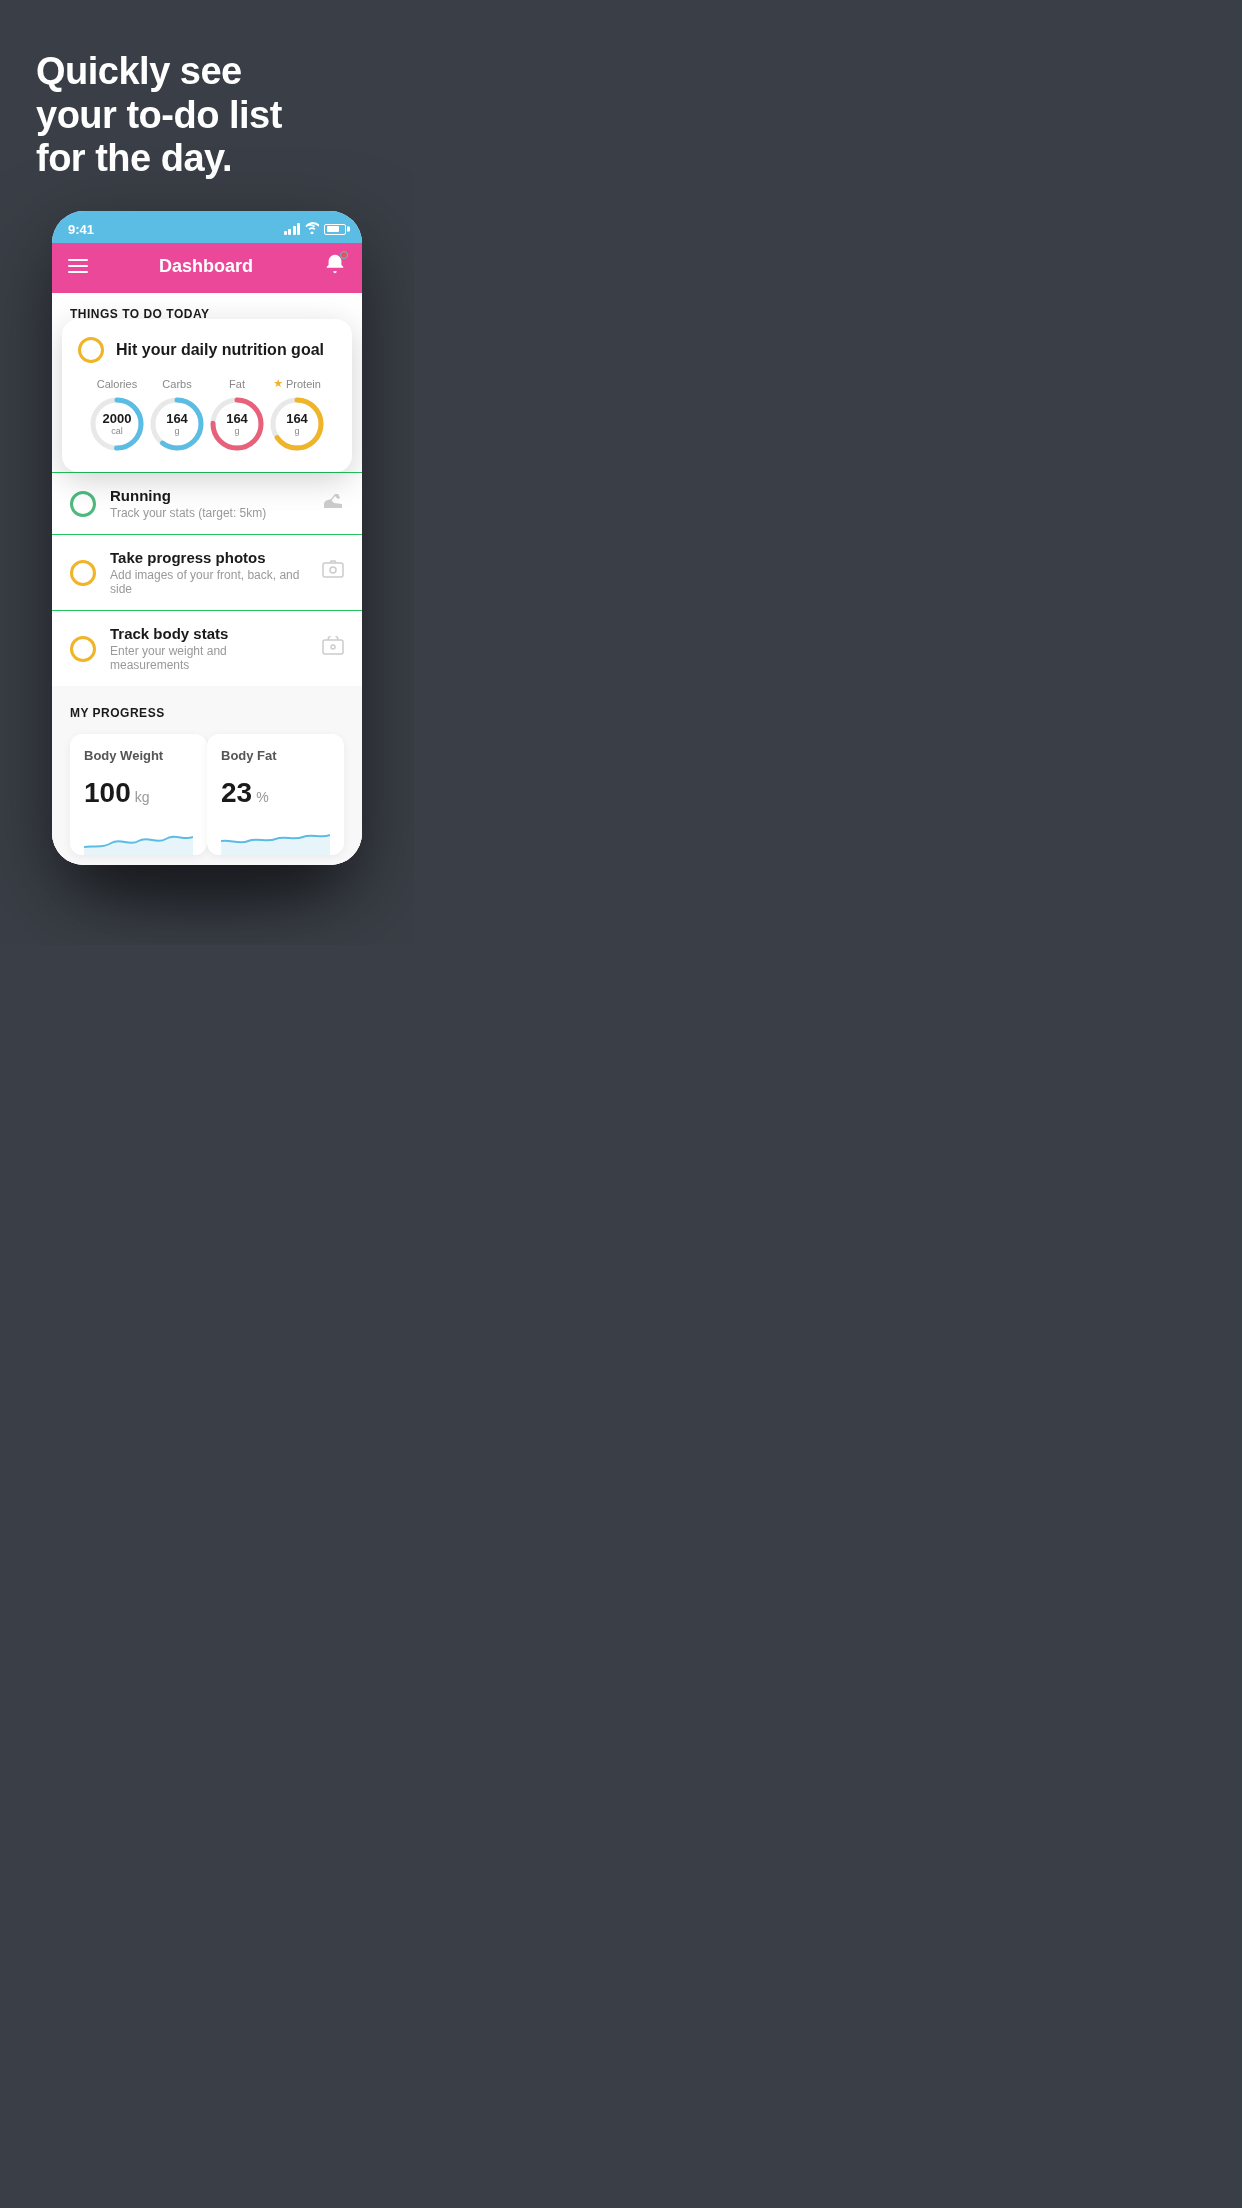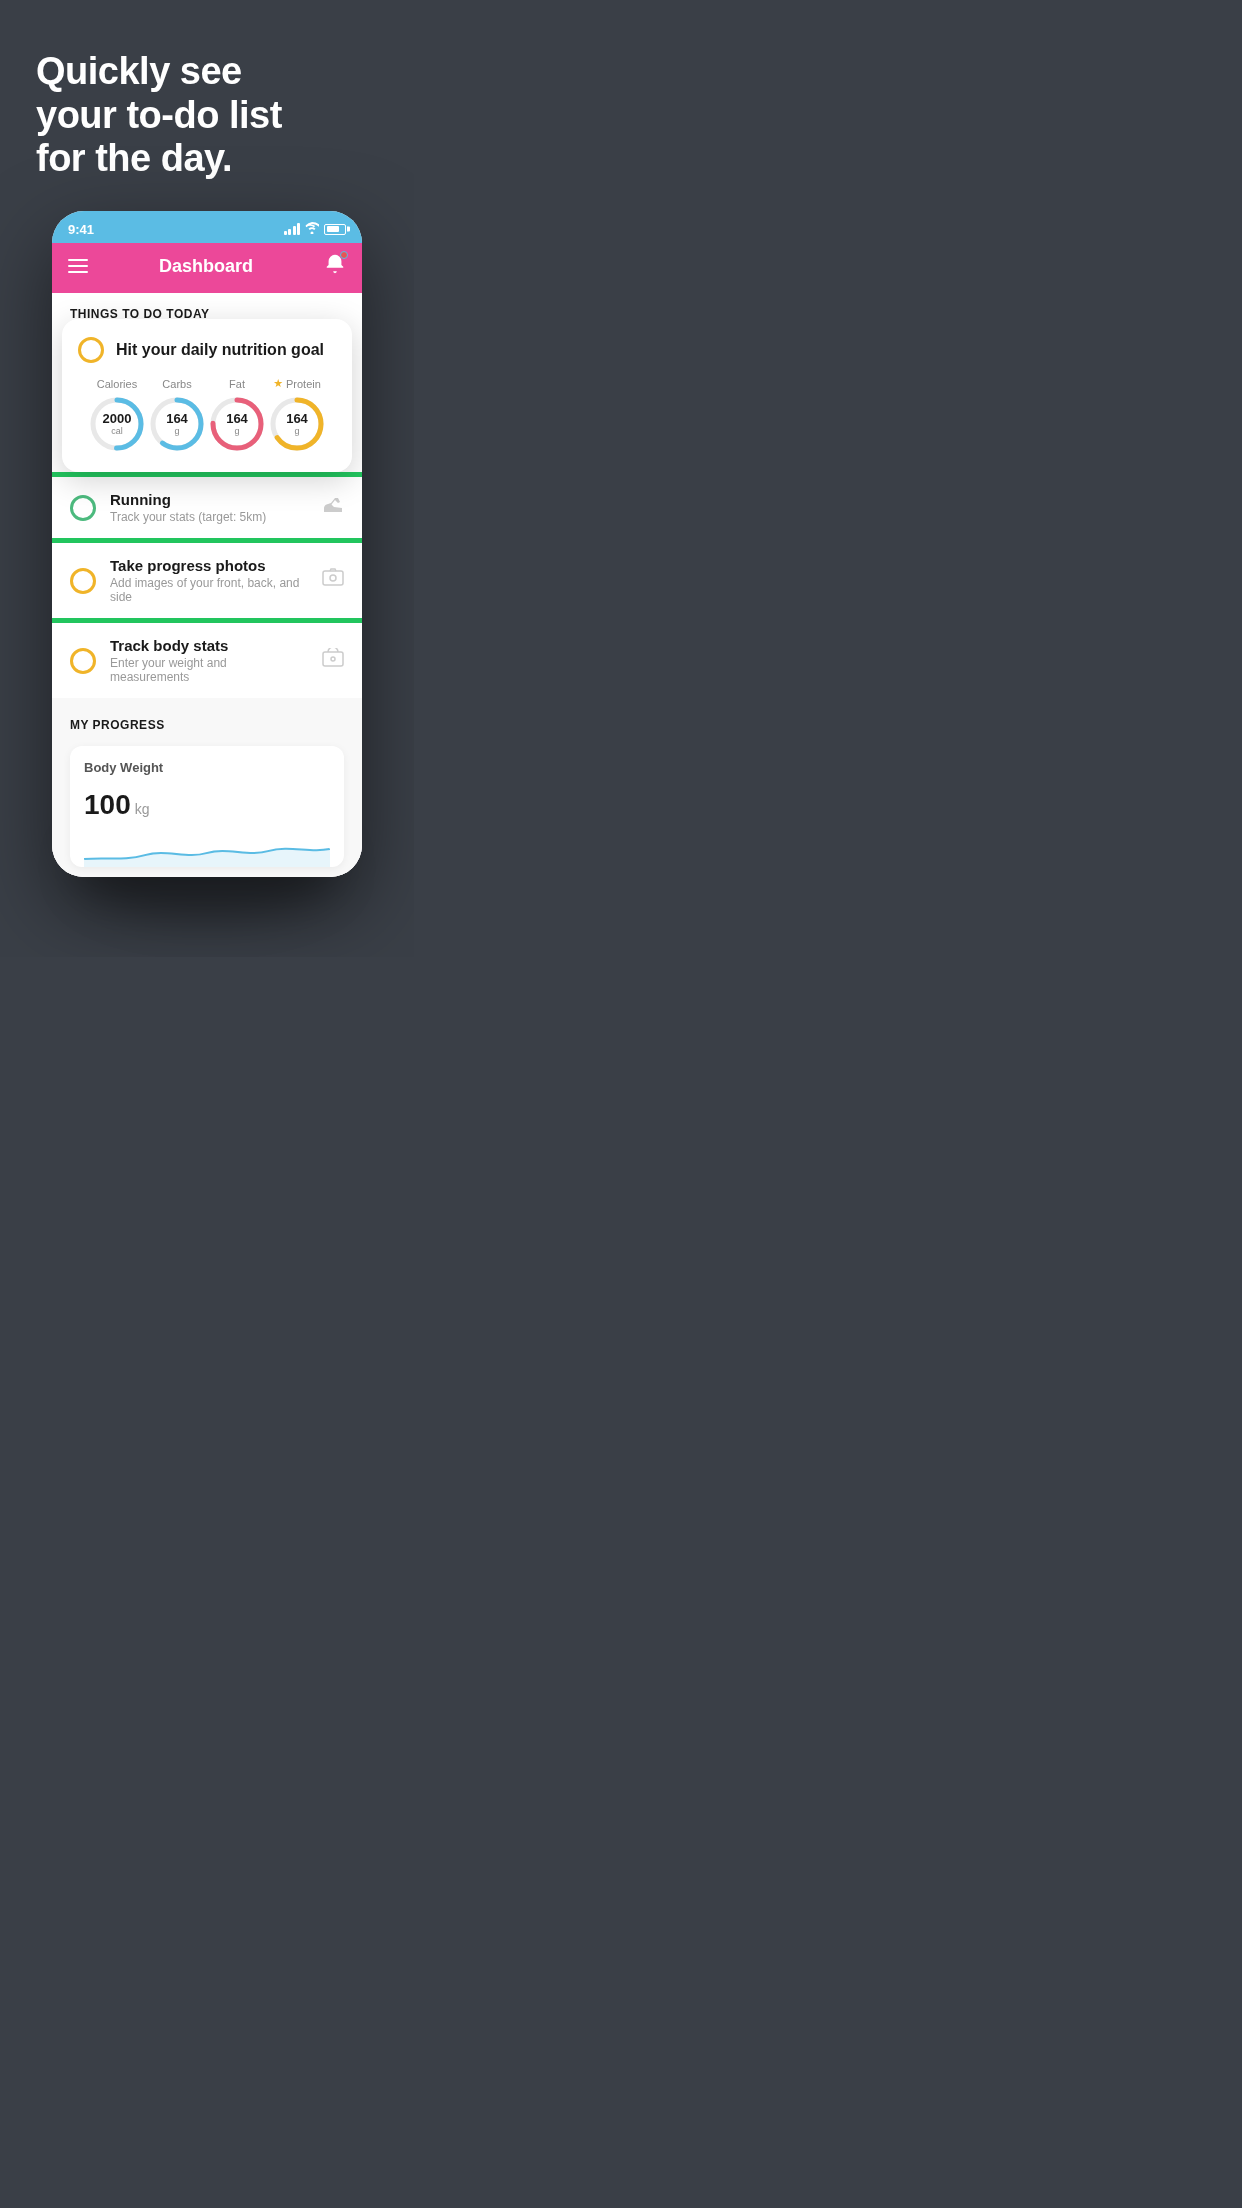--- a/index.html
+++ b/index.html
@@ -251,21 +251,21 @@
 
     
     .list-items {
       background: #fff;
       margin-top: 0;
     }
     .list-item {
       display: flex;
       align-items: center;
       padding: 14px 18px;
-      border-top: 5px solid #22c55e;
+      border-top: 1px solid #22c55e;
       gap: 14px;
     }
     .list-item-icon {
       margin-left: auto;
       color: #bbb;
       font-size: 20px;
     }
     .list-item-text {
       flex: 1;
     }
@@ -542,20 +542,33 @@
                 <span class="progress-unit">kg</span>
               </div>
               <div class="chart-area">
                 <svg viewBox="0 0 120 36" preserveAspectRatio="none">
                   <path d="M0 28 C10 26,20 30,30 24 C40 18,50 28,60 22 C70 16,80 26,90 20 C100 14,110 22,120 18" fill="none" stroke="#5bbce4" stroke-width="2"></path>
                   <path d="M0 28 C10 26,20 30,30 24 C40 18,50 28,60 22 C70 16,80 26,90 20 C100 14,110 22,120 18 L120 36 L0 36 Z" fill="rgba(91,188,228,0.15)"></path>
                 </svg>
               </div>
             </div>
 
+            <div class="progress-card">
+              <div class="progress-card-title">Body Fat</div>
+              <div class="progress-value-row">
+                <span class="progress-value">23</span>
+                <span class="progress-unit">%</span>
+              </div>
+              <div class="chart-area">
+                <svg viewBox="0 0 120 36" preserveAspectRatio="none">
+                  <path d="M0 22 C10 20,20 26,30 22 C40 18,50 24,60 20 C70 16,80 22,90 18 C100 14,110 20,120 16" fill="none" stroke="#5bbce4" stroke-width="2"></path>
+                  <path d="M0 22 C10 20,20 26,30 22 C40 18,50 24,60 20 C70 16,80 22,90 18 C100 14,110 20,120 16 L120 36 L0 36 Z" fill="rgba(91,188,228,0.15)"></path>
+                </svg>
+              </div>
+            </div>
 
           </div>
         </div>
 
       </div>
     </div>
   </div>
 </div>
 
 </body></html>

